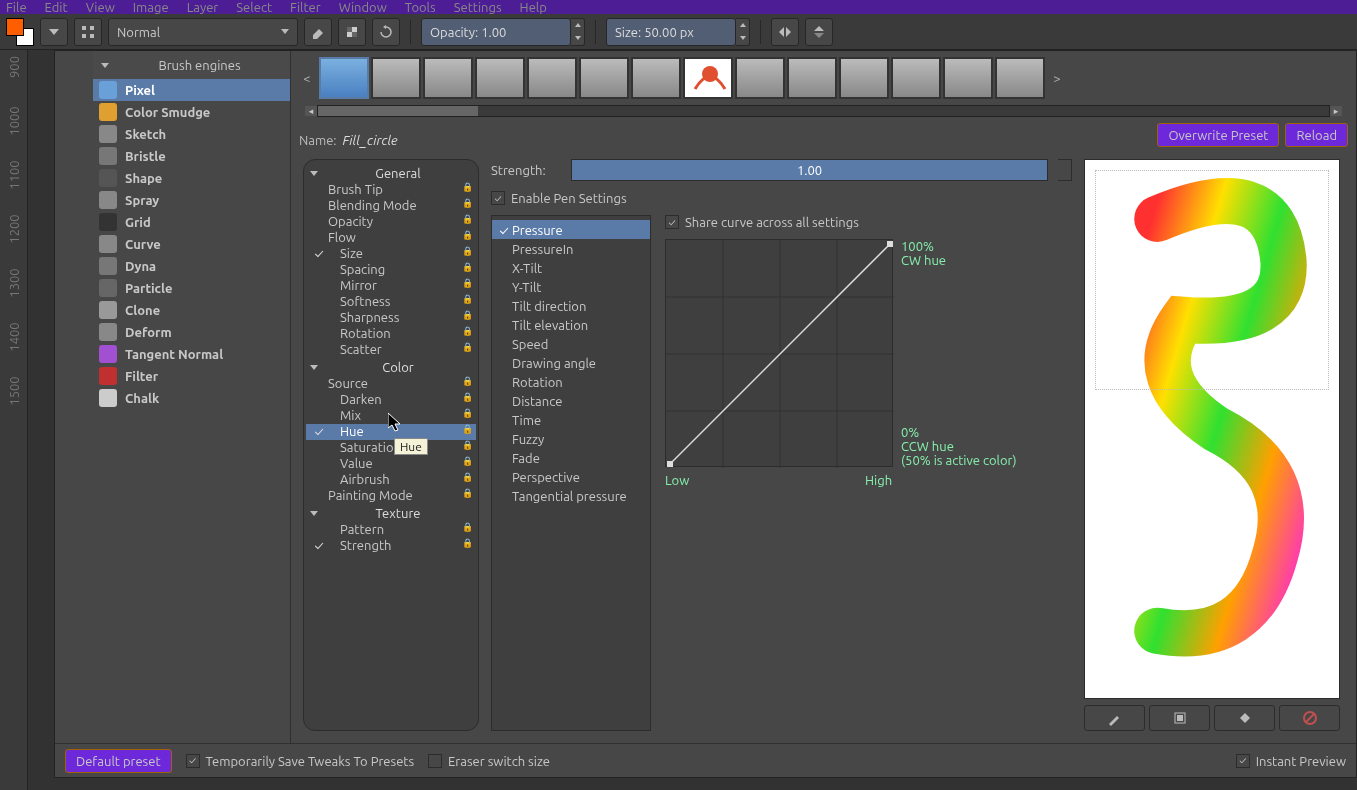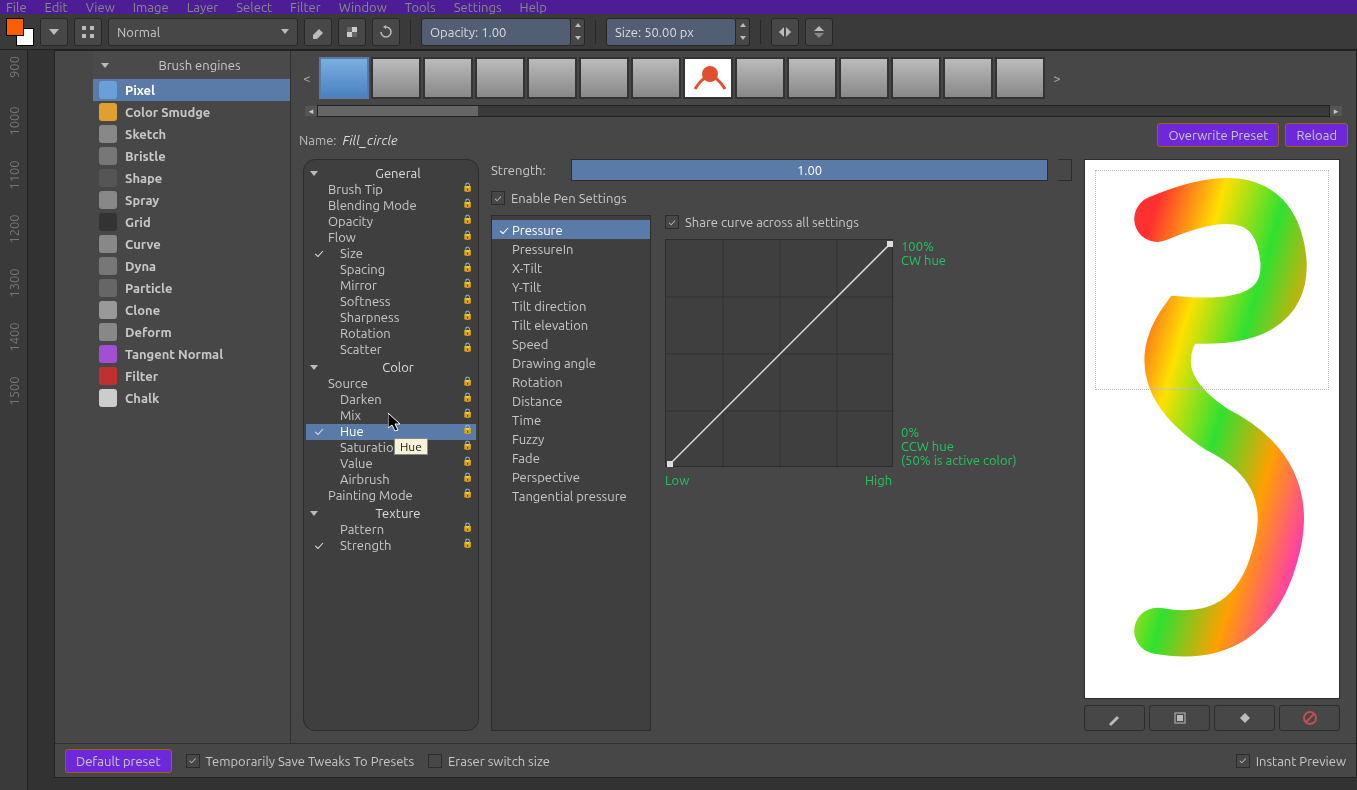--- a/index.html
+++ b/index.html
@@ -81,21 +81,21 @@
 .cb { width:14px; height:14px; border:1px solid #2c2c2c; background:#474747; display:flex; align-items:center; justify-content:center; font-size:10px; cursor:pointer;}
 .curve-area { flex:1; display:flex; gap:14px;}
 .sensor-list { width:160px; background:#3f3f3f; border:1px solid #2c2c2c; padding:4px 0;}
 .sens-item { height:19px; display:flex; align-items:center; padding:0 6px 0 4px; cursor:pointer;}
 .sens-item .chk{ width:16px; text-align:center;}
 .sens-item.sel{ background:#5a7aa8; color:#fff;}
 .curve-wrap { flex:1; position:relative;}
 .share-row { margin-bottom:6px;}
 .curve-canvas { position:absolute; left:0; top:24px; width:228px; height:228px; background:#3f3f3f; border:1px solid #2c2c2c;}
 .curve-canvas::before, .curve-canvas::after { content:''; position:absolute; background:#333;}
-.curve-lbl { position:absolute; color:#22c55e; font-size:13px;}
+.curve-lbl { position:absolute; color:#86efac; font-size:13px;}
 .curve-lbl.tl{ left:236px; top:24px;}
 .curve-lbl.br{ left:236px; top:210px;}
 .curve-lbl.low{ left:0; top:258px;}
 .curve-lbl.high{ left:200px; top:258px;}
 
 .preview-col { width:260px; display:flex; flex-direction:column; gap:6px; padding-right:4px;}
 .preview-box { flex:1; background:#fff; border:1px solid #2c2c2c; position:relative; overflow:hidden;}
 .preview-ctrls { height:26px; display:flex; gap:4px;}
 .preview-ctrls .pbtn { flex:1; background:#474747; border:1px solid #2c2c2c; border-radius:3px; display:flex; align-items:center; justify-content:center; cursor:pointer; color:#bbb;}
 .preview-ctrls .pbtn.danger { color:#c05050;}

